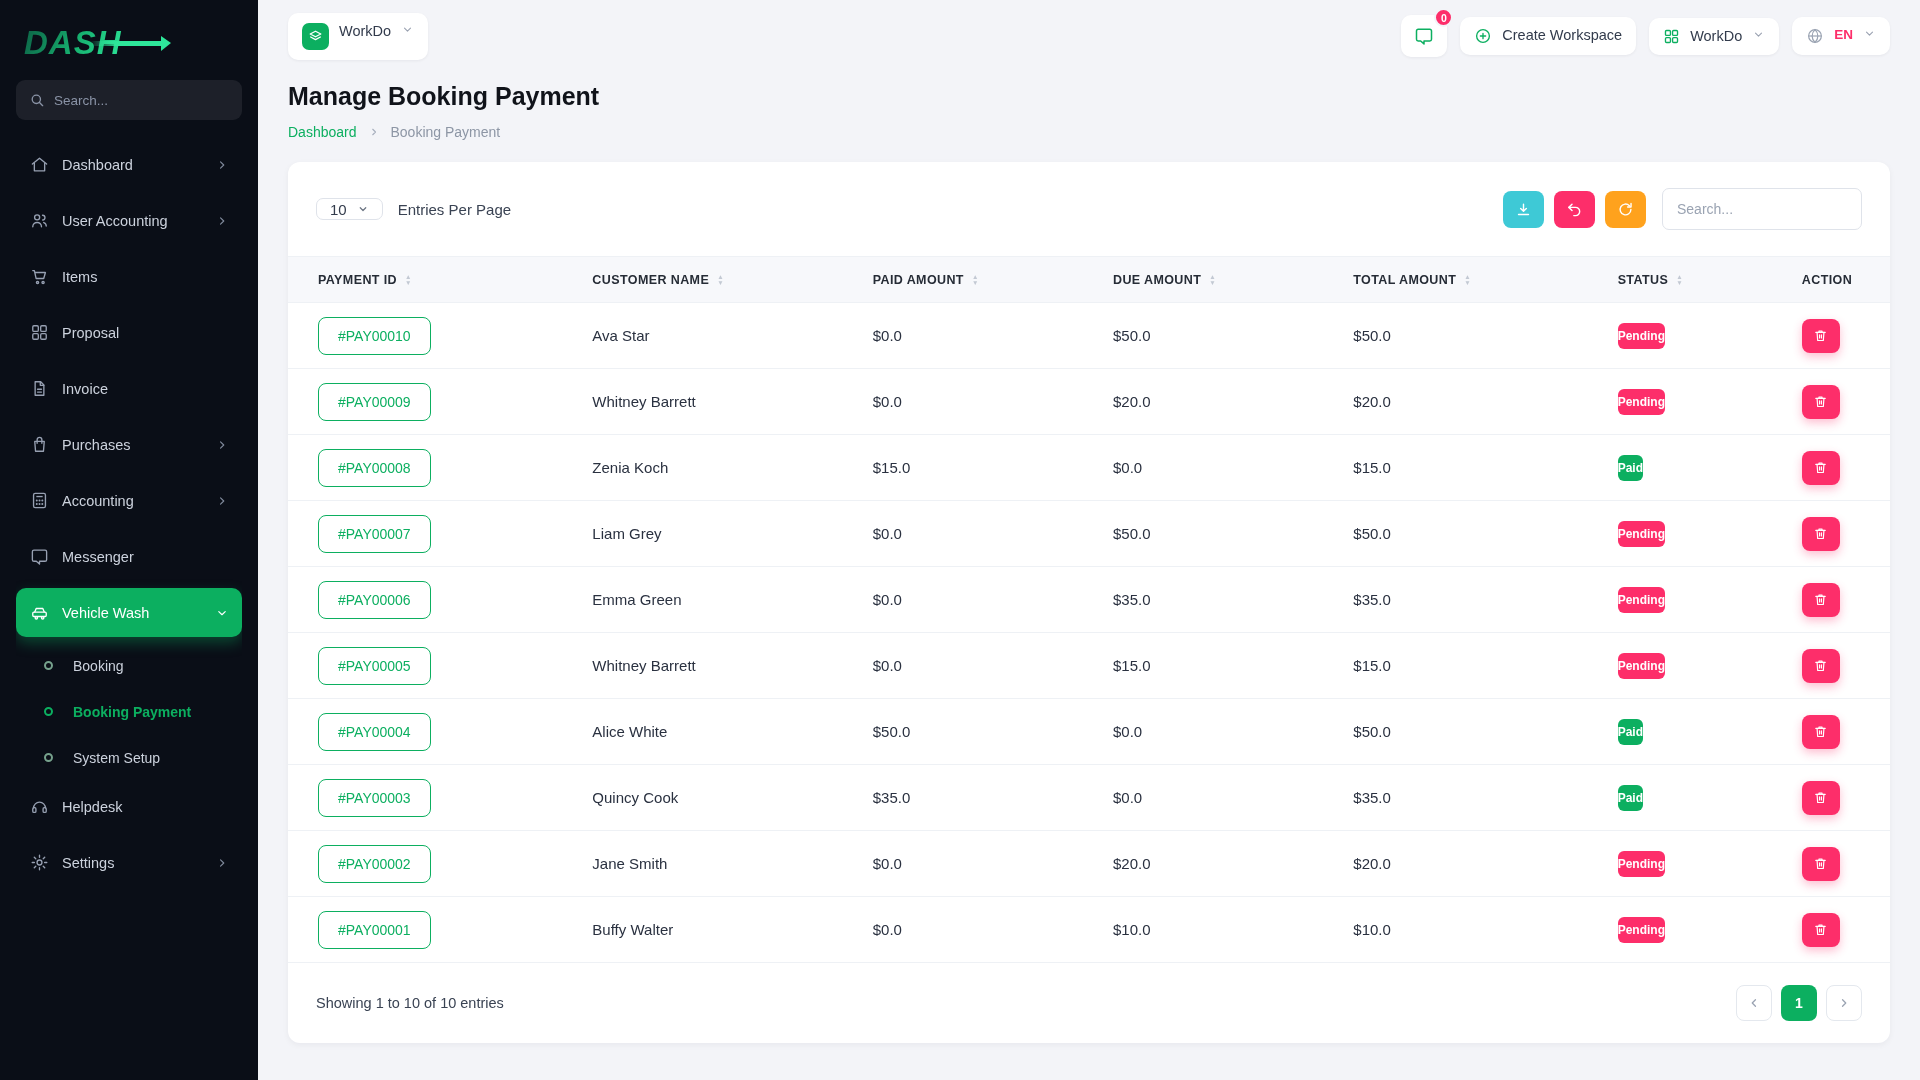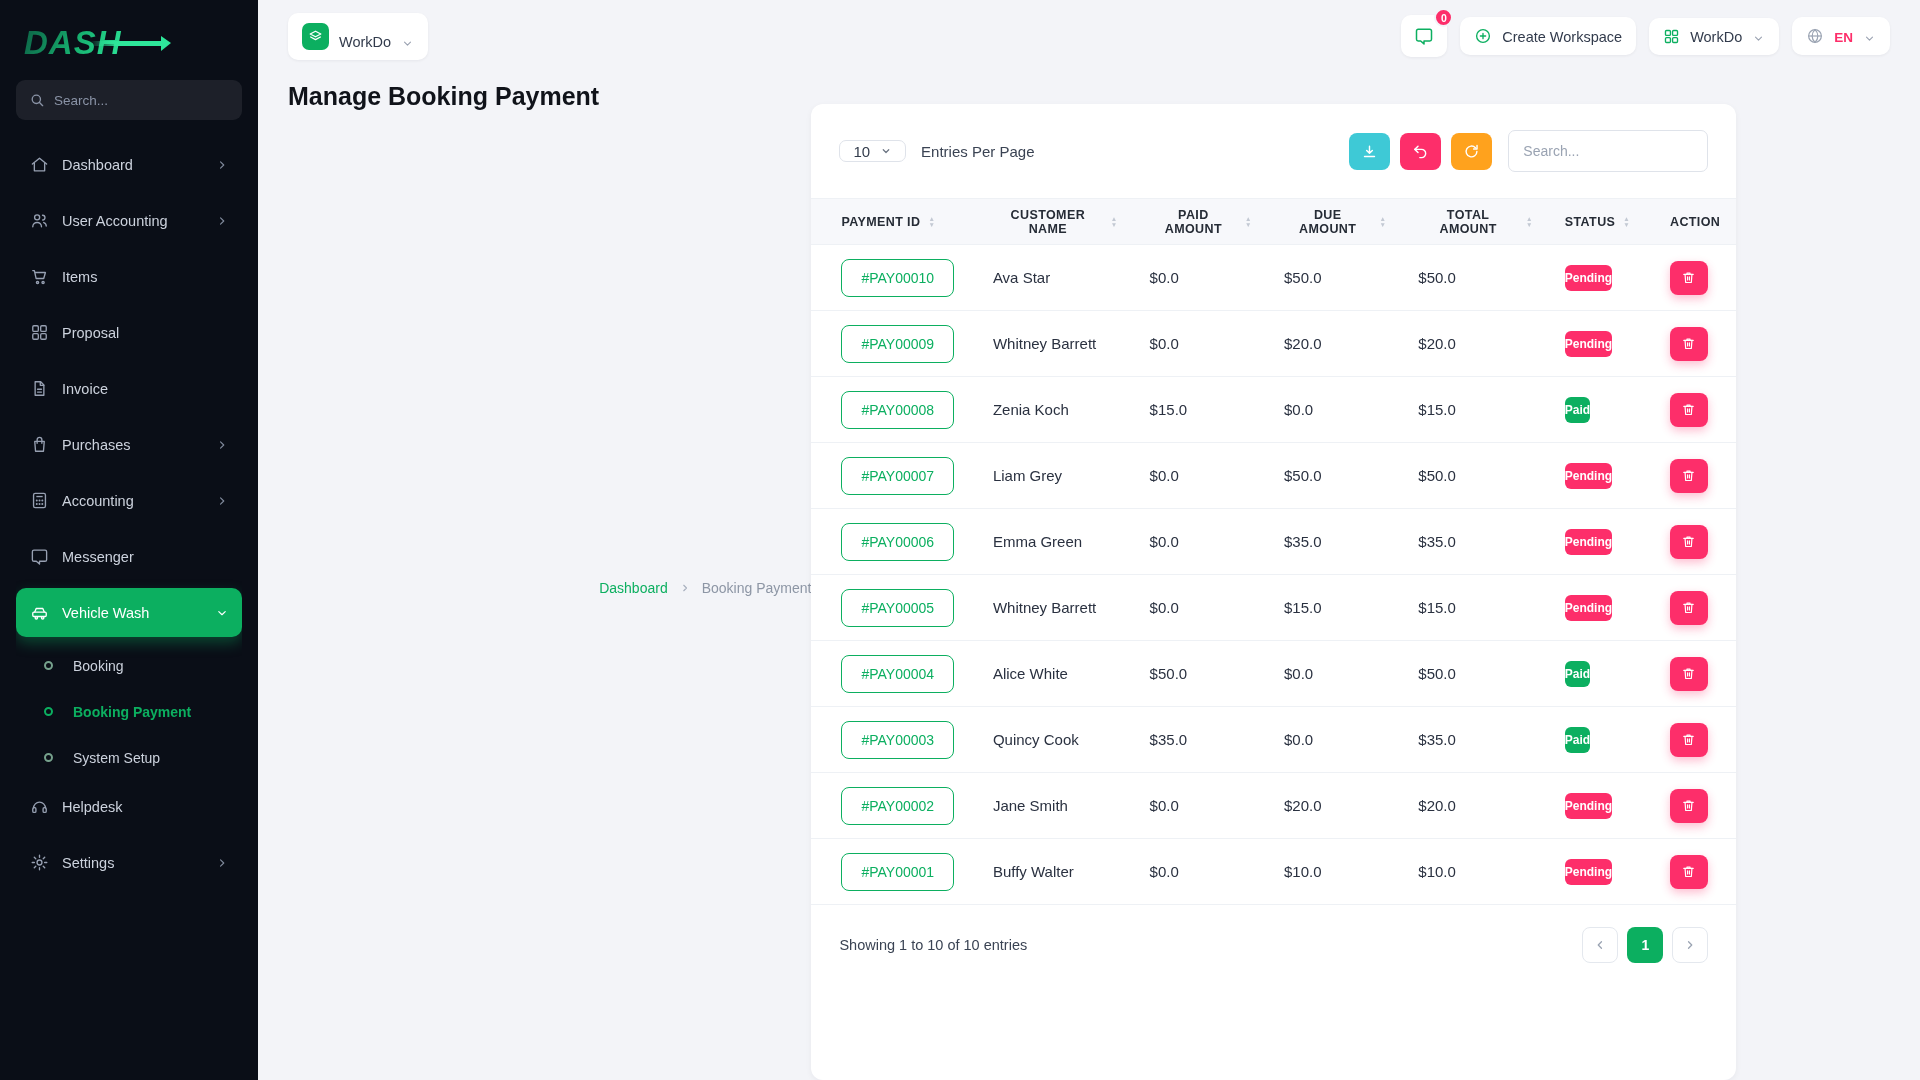--- a/index.html
+++ b/index.html
@@ -32,32 +32,32 @@
   .nav-item.active{background:var(--green);color:#fff;box-shadow:0 6px 14px rgba(12,175,96,.35)}
   .nav-item.active .icn,.nav-item.active .chev{color:#fff}
   .sub-item{display:flex;align-items:center;gap:20px;height:43px;padding:0 13px 0 28px;color:var(--side-text);font-size:14px;cursor:pointer;margin-bottom:3px}
   .sub-item .dot{width:9px;height:9px;border-radius:50%;border:2px solid #76a18c;flex-shrink:0}
   .sub-item.active{color:var(--green);font-weight:600}
   .sub-item.active .dot{border-color:var(--green)}
 
   
   .main{flex:1;display:flex;flex-direction:column;min-width:0}
   .topbar{height:72px;display:flex;align-items:center;justify-content:space-between;padding:0 30px;flex-shrink:0}
-  .chip{background:#fff;border-radius:10px;display:flex;align-items:flex-end;gap:10px;padding:10px 14px;font-size:14.5px;color:#323b4c;font-weight:500;cursor:pointer;box-shadow:0 1px 3px rgba(15,23,42,.06)}
+  .chip{background:#fff;border-radius:10px;display:flex;align-items:flex-start;gap:10px;padding:10px 14px;font-size:14.5px;color:#323b4c;font-weight:500;cursor:pointer;box-shadow:0 1px 3px rgba(15,23,42,.06)}
   .chip .mini-sq{width:27px;height:27px;border-radius:7px;background:var(--green);display:flex;align-items:center;justify-content:center;color:#fff}
   .chip .chev{color:#99a1b0;display:flex}
   .topbar-right{display:flex;align-items:center;gap:13px}
   .icon-btn{position:relative;background:#fff;border:none;border-radius:10px;width:46px;height:42px;display:flex;align-items:center;justify-content:center;cursor:pointer;color:var(--green);box-shadow:0 1px 3px rgba(15,23,42,.06)}
   .badge-count{position:absolute;top:-7px;right:-6px;min-width:19px;height:19px;border-radius:50%;background:var(--pink);color:#fff;font-size:10.5px;font-weight:700;display:flex;align-items:center;justify-content:center;border:2px solid var(--body-bg)}
   .chip .plus-icn{color:var(--green);display:flex}
   .chip .grid-icn{color:var(--green);display:flex}
   .chip .globe-icn{color:#9aa3b2;display:flex}
   .lang-label{color:var(--pink);font-weight:700;font-size:13.5px}
 
-  .content{padding:10px 30px 0;flex:1;display:flex;flex-direction:row;min-height:0}
+  .content{padding:10px 30px 0;flex:1;display:flex;flex-direction:column;min-height:0}
   .page-title{font-size:25px;font-weight:700;color:#10131a}
   .breadcrumb{display:flex;align-items:center;gap:11px;margin-top:13px;font-size:14px}
   .crumb-link{color:var(--green);cursor:pointer}
   .crumb-sep{color:#a7afbd;display:flex}
   .crumb-current{color:var(--muted)}
 
   
   .card{background:var(--card);border-radius:12px;margin-top:22px;box-shadow:0 2px 6px rgba(15,23,42,.05);padding:26px 0 22px;display:flex;flex-direction:column}
   .card-toolbar{display:flex;align-items:center;padding:0 28px;margin-bottom:26px}
   .select{display:flex;align-items:center;gap:10px;border:1px solid #dfe3ea;border-radius:7px;height:22px;padding:0 13px;font-size:15px;color:#333c4c;cursor:pointer;background:#fff}

